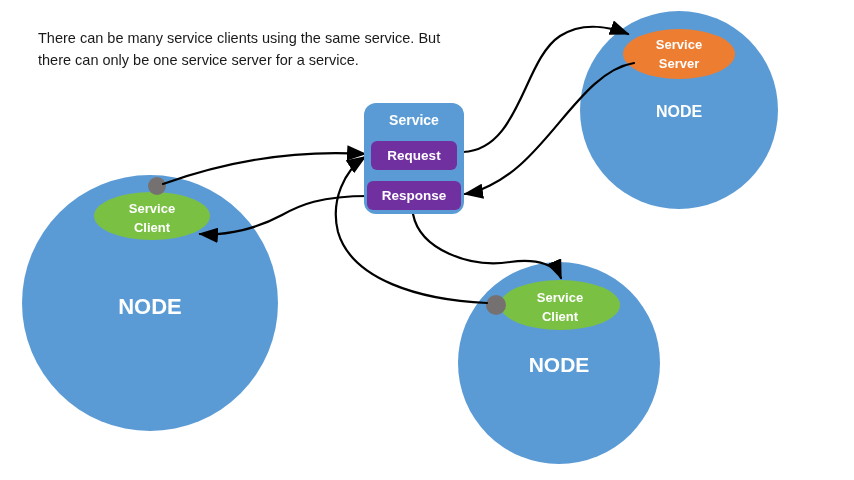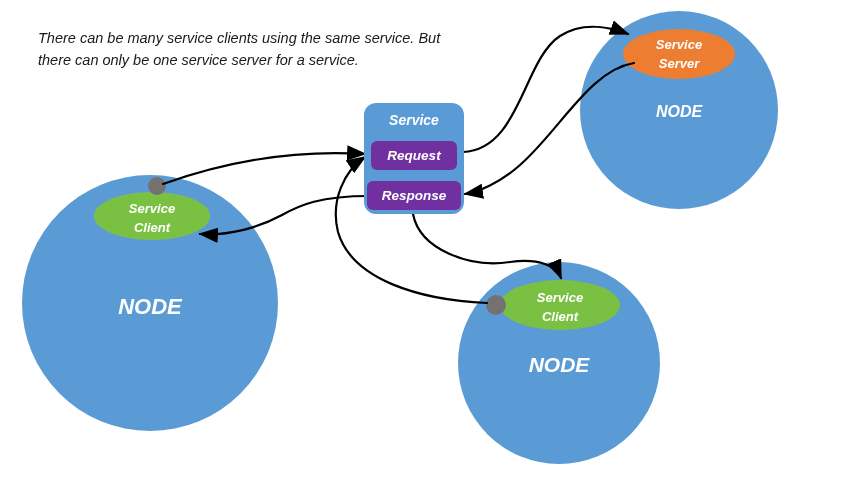--- a/index.html
+++ b/index.html
@@ -11,21 +11,20 @@
     width: 854px;
     height: 480px;
     font-family: "Liberation Sans", sans-serif;
     overflow: hidden;
   }
   #canvas {
     position: relative;
     width: 854px;
     height: 480px;
     background: #ffffff;
-    font-style: italic;
   }
   svg.diagram {
     position: absolute;
     top: 0;
     left: 0;
     width: 854px;
     height: 480px;
   }
   .caption-text {
     position: absolute;

